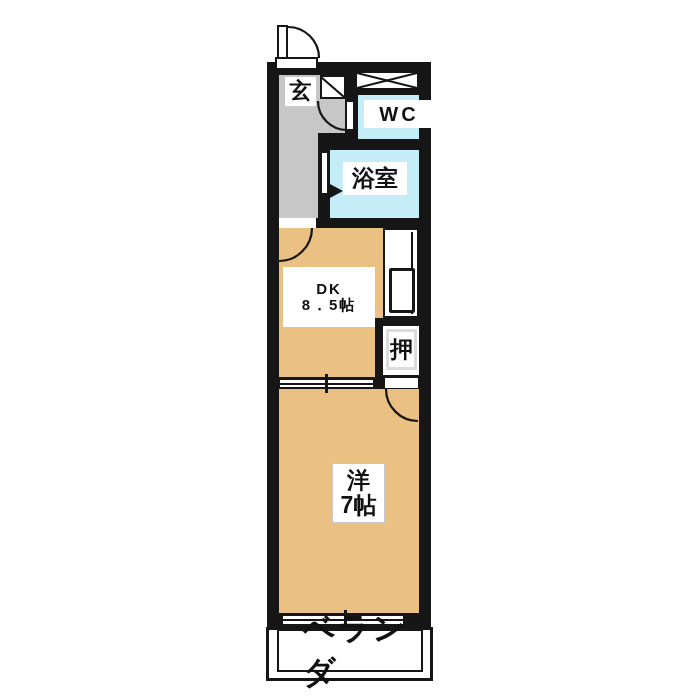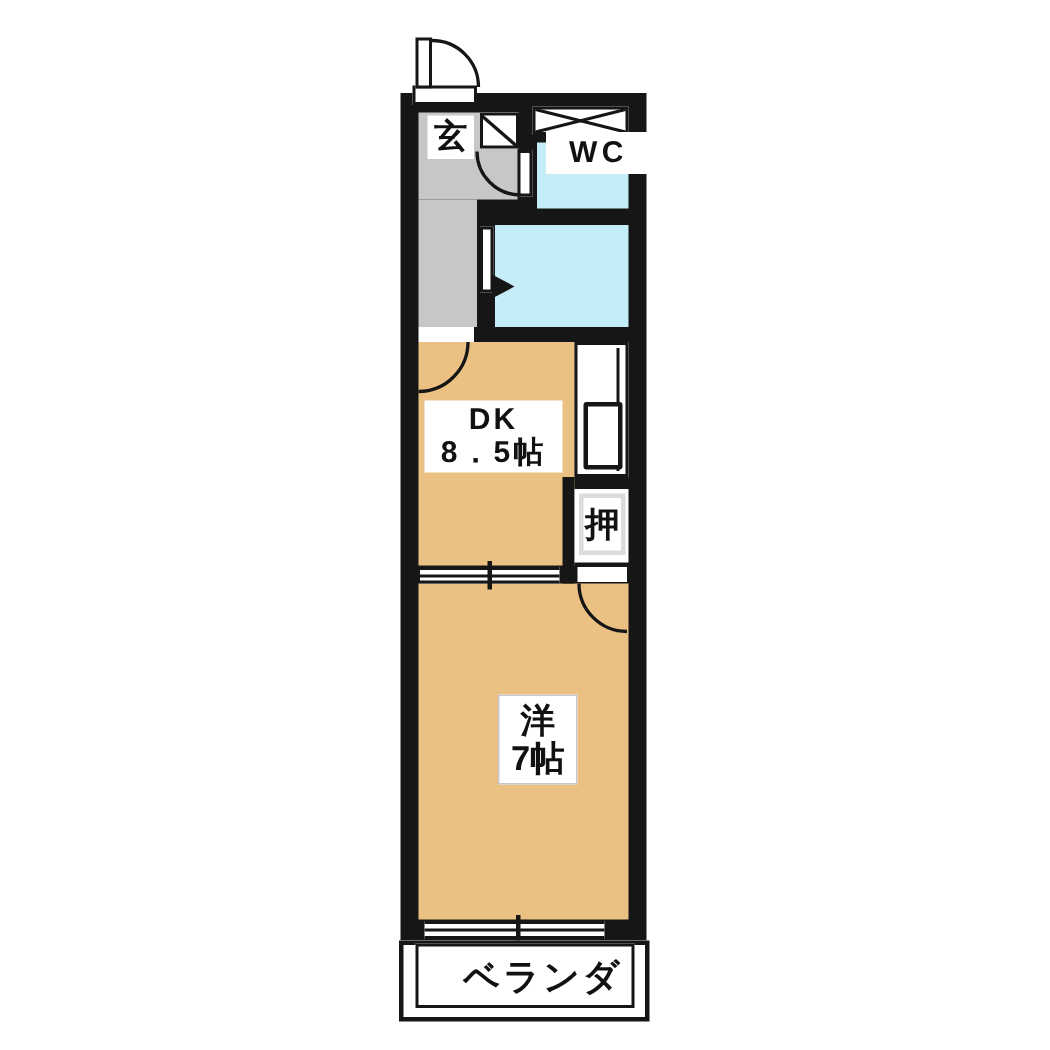--- a/index.html
+++ b/index.html
@@ -46,29 +46,29 @@
   .slider .mid{margin-top:3px;height:2px;background:#161616;}
   .slider-dk{left:280px;top:378px;width:93px;height:11px;}
   .tick-dk{left:325px;top:374px;width:3px;height:19px;background:#161616;}
   .window-bottom{left:283px;top:614px;width:120px;height:12px;}
   .tick-window{left:344px;top:610px;width:3px;height:19px;background:#161616;}
 
   
   .veranda-outer{left:266px;top:627px;width:167px;height:54px;background:#fff;border:3px solid #161616;}
   .veranda-inner{left:277px;top:629px;width:146px;height:43px;background:#fff;border:2px solid #161616;
                  display:flex;align-items:center;justify-content:center;}
-  .veranda-text{font-size:24px;letter-spacing:2px;font-weight:bold;margin-left:24px;}
+  .veranda-text{font-size:32px;letter-spacing:2px;font-weight:bold;margin-left:24px;}
 
   
   .label{background:#fff;display:flex;align-items:center;justify-content:center;
          text-align:center;font-weight:bold;line-height:1.1;}
   .genkan-label{left:285px;top:77px;width:31px;height:29px;font-size:22px;}
-  .wc-label{left:364px;top:88px;width:70px;height:28px;font-size:20px;letter-spacing:3px;}
+  .wc-label{left:364px;top:100px;width:70px;height:28px;font-size:20px;letter-spacing:3px;}
   .bath-label{left:343px;top:162px;width:64px;height:33px;font-size:23px;}
-  .dk-label{left:283px;top:267px;width:92px;height:48px;font-size:20px;flex-direction:column;letter-spacing:2px;}
+  .dk-label{left:283px;top:267px;width:92px;height:60px;font-size:15px;flex-direction:column;letter-spacing:2px;}
   .western-label{left:332px;top:463px;width:53px;height:60px;font-size:23px;flex-direction:column;
                  border:1px solid #c9c9c9;}
   .svg-overlay{left:0;top:0;width:700px;height:700px;pointer-events:none;}
 </style>
 </head>
 <body>
 
 <div class="stage">
 
   <div class="abs building"></div>
@@ -120,20 +120,21 @@
     <path d="M 312 228 A 33 33 0 0 1 279 261" fill="none" stroke="#161616" stroke-width="2.2"></path>
     <path d="M 386 389 A 32 32 0 0 0 418 421" fill="none" stroke="#161616" stroke-width="2.2"></path>
     <line x1="321" y1="77" x2="344" y2="97" stroke="#161616" stroke-width="2.2"></line>
     <line x1="357" y1="73" x2="417" y2="88" stroke="#161616" stroke-width="2.2"></line>
     <line x1="417" y1="73" x2="357" y2="88" stroke="#161616" stroke-width="2.2"></line>
     <polygon points="328,183 328,199 343,191" fill="#161616"></polygon>
   </svg>
 
   <div class="abs label genkan-label">玄</div>
   <div class="abs label wc-label">WC</div>
+  <div class="abs label bath-label">浴室</div>
   <div class="abs label dk-label">
     <span>DK</span>
     <span>8．5帖</span>
   </div>
   <div class="abs closet-label-box">
     <span>押</span>
   </div>
   <div class="abs label western-label">
     <span>洋</span>
     <span>7帖</span>

